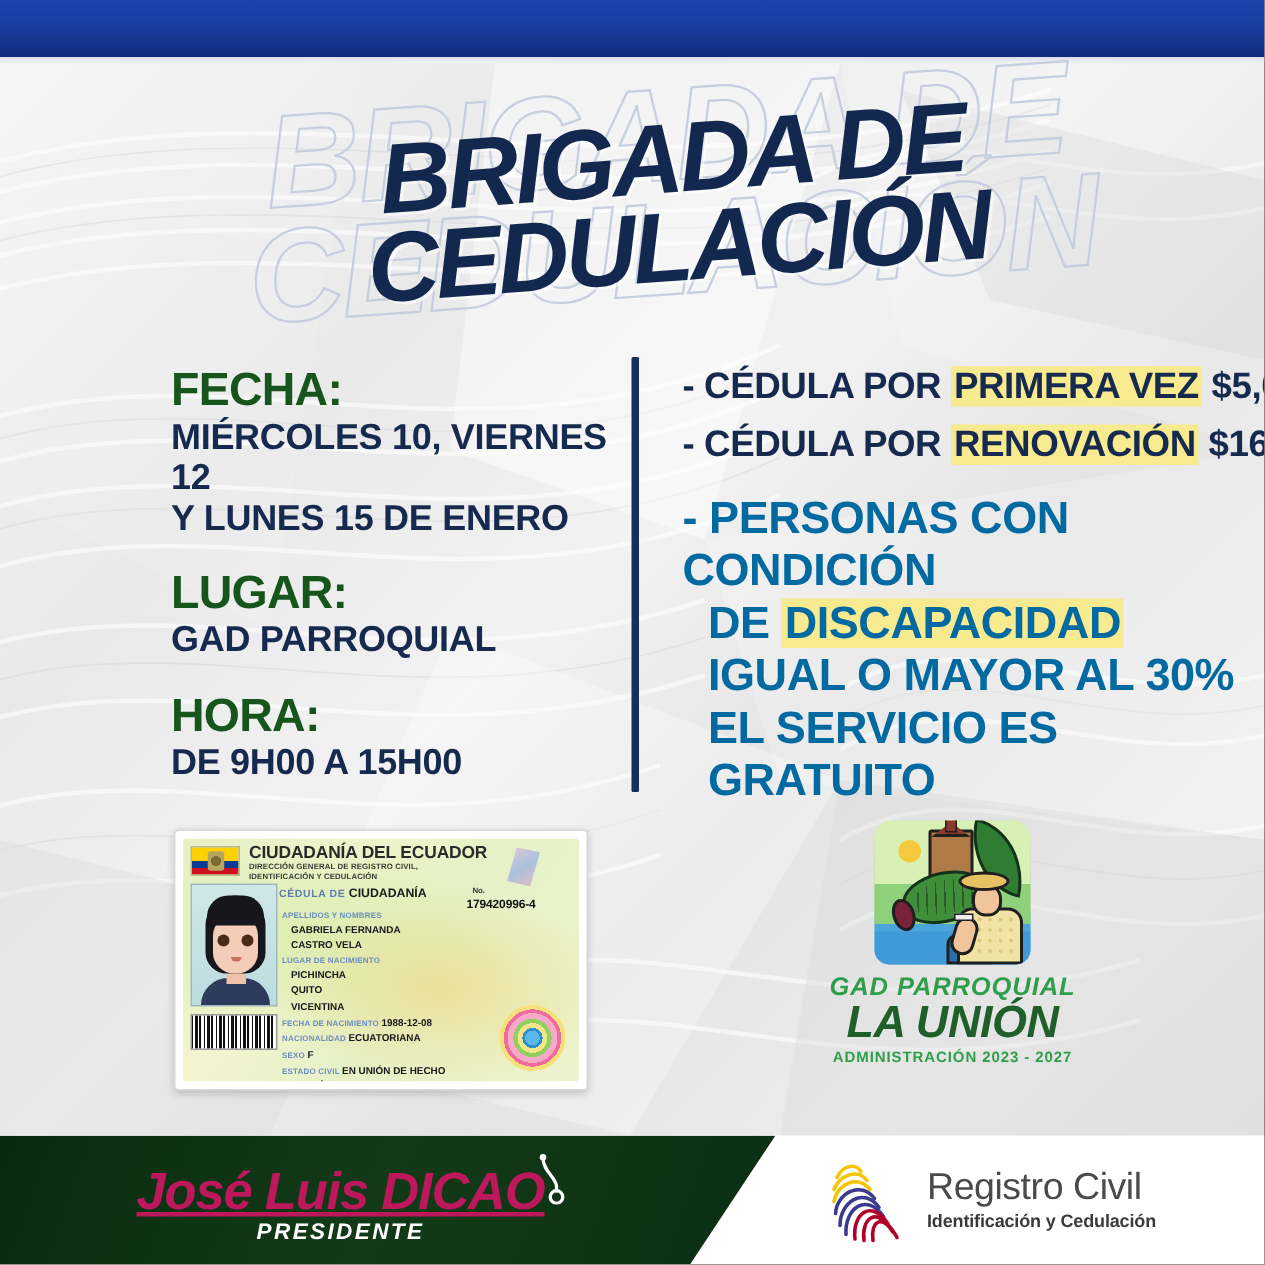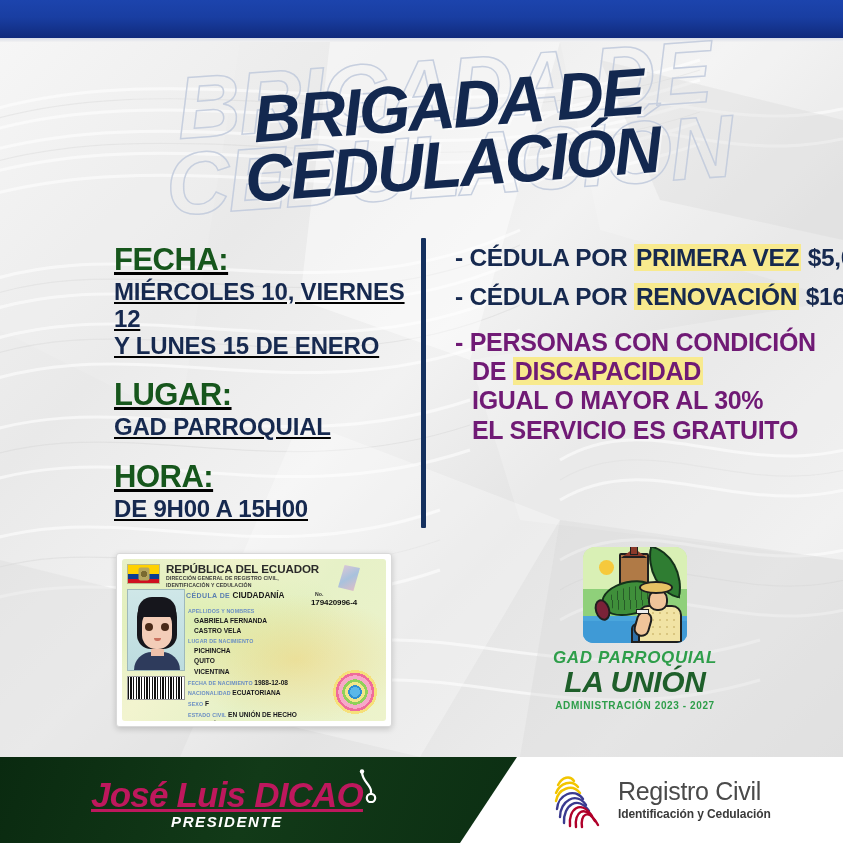--- a/index.html
+++ b/index.html
@@ -38,27 +38,27 @@
   
   .vdivider{position:absolute;left:421px;top:238px;width:5px;height:290px;
     background:#14305e;border-radius:1px;}
   
   .colL{position:absolute;left:114px;top:244px;width:300px;}
   .colR{position:absolute;left:455px;top:244px;width:370px;}
   .head-green{color:#16561c;font-weight:800;font-size:31px;
     letter-spacing:-.5px;line-height:1.06;margin:0 0 2px 0;}
   .body-navy{color:#16294f;font-weight:700;font-size:24px;
     letter-spacing:-.2px;line-height:1.12;margin:0;}
-  .blk{margin-bottom:20px;text-decoration:underline;}
+  .blk{margin-bottom:20px;}
   .blk.last{margin-bottom:0;}
   
   .cost-line{color:#16294f;font-weight:700;font-size:24.5px;
     letter-spacing:-.3px;line-height:1.16;margin:0 0 11px 0;
     white-space:nowrap;}
-  .cost-block{color:#701a75;font-weight:700;font-size:25px;
+  .cost-block{color:#0369a1;font-weight:700;font-size:30px;
     letter-spacing:-.3px;line-height:1.17;margin:16px 0 0 0;}
   .cost-block .ind{padding-left:17px;display:block;}
   .hl{background:#f8ea8e;font-weight:700;padding:0 2px;
     box-decoration-break:clone;-webkit-box-decoration-break:clone;}
   .dash{display:inline-block;}
   
   .idcard{position:absolute;left:116px;top:553px;width:276px;height:174px;
     background:#fff;border:1px solid #d9d9d9;border-radius:3px;
     box-shadow:0 2px 6px rgba(0,0,0,.18);padding:5px;}
   .idinner{position:relative;width:100%;height:100%;border-radius:3px;overflow:hidden;
@@ -264,21 +264,21 @@
       <span class="ind">IGUAL O MAYOR AL 30%</span>
       <span class="ind">EL SERVICIO ES GRATUITO</span>
     </div>
   </div>
 
   <div class="idcard">
     <div class="idinner">
       <div class="id-flag">
           <div class="seal"></div>
         </div>
-      <div class="id-title">REPÚBLICA DEL ECUADOR</div>
+      <div class="id-title">CIUDADANÍA DEL ECUADOR</div>
       <div class="id-sub">DIRECCIÓN  GENERAL  DE REGISTRO CIVIL,
 IDENTIFICACIÓN Y CEDULACIÓN</div>
       <div class="id-cedula"><span>CÉDULA  DE</span> <b>CIUDADANÍA</b></div>
       <div class="id-noLabel">No.</div>
       <div class="id-no">179420996-4</div>
       <div class="id-hologram"></div>
 
       <div class="id-photo">
         <div class="ph-body"></div>
         <div class="ph-neck"></div>

